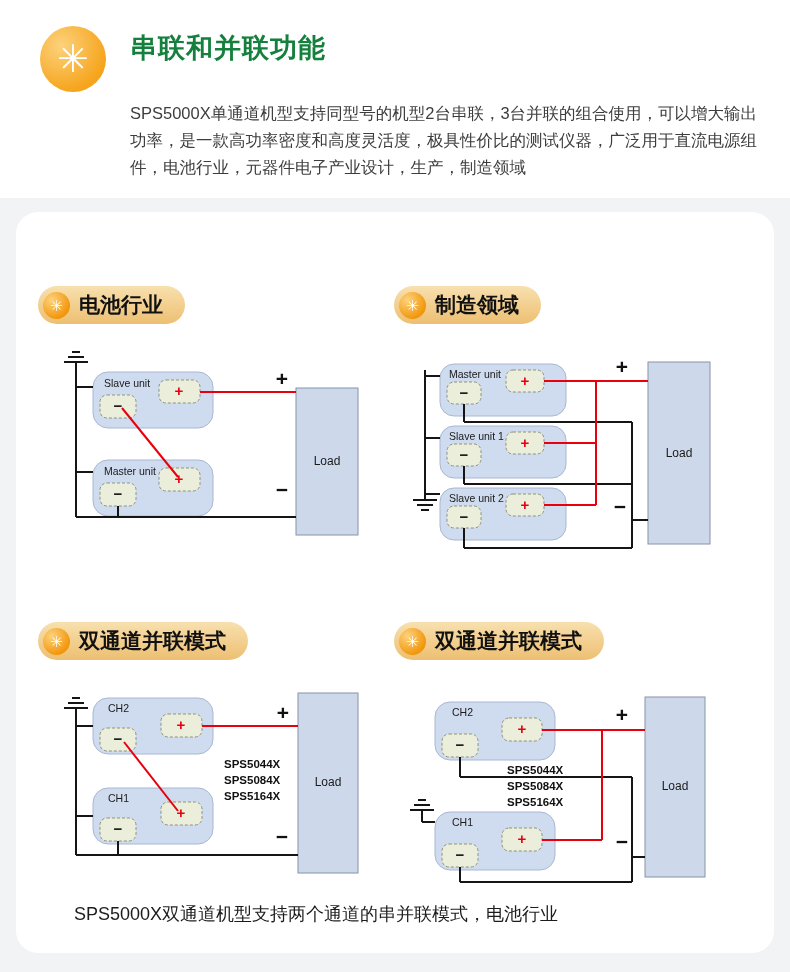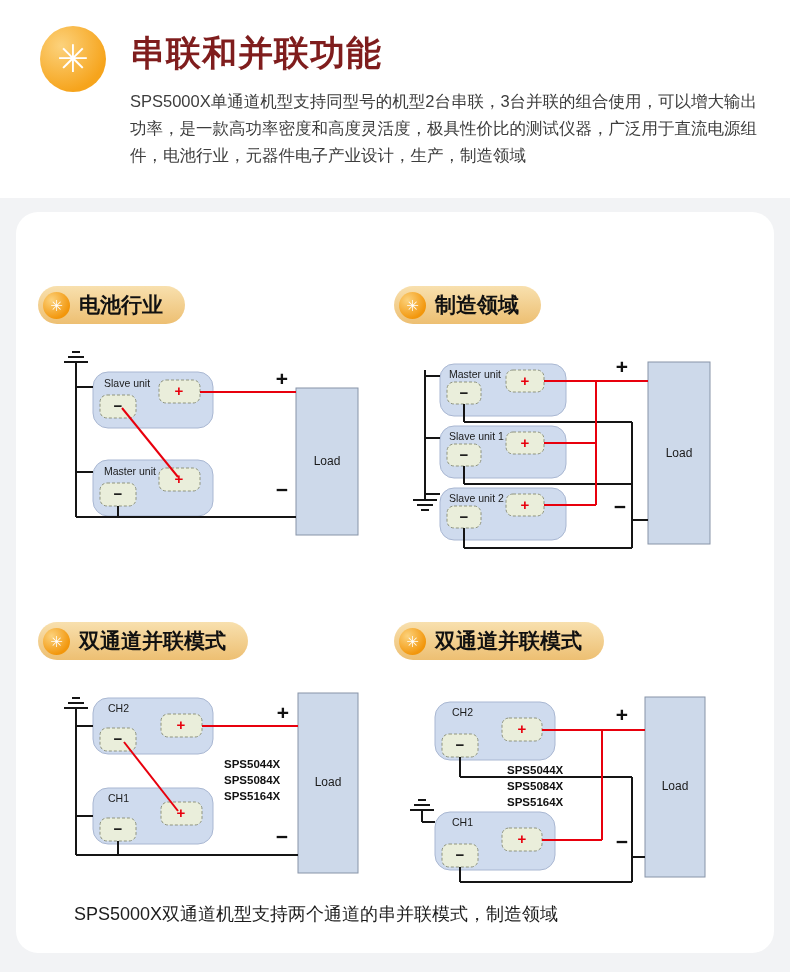--- a/index.html
+++ b/index.html
@@ -2,22 +2,22 @@
 <html><head>
 <meta charset="utf-8">
 <style>
   html,body{margin:0;padding:0;background:#e9eaec;}
   .page{position:relative;width:790px;height:972px;background:#f2f3f5;overflow:hidden;
         font-family:"Liberation Sans","DejaVu Sans",sans-serif;}
   .top-white{position:absolute;left:0;top:0;width:100%;height:198px;background:#ffffff;}
   .logo{position:absolute;left:40px;top:26px;width:66px;height:66px;border-radius:50%;
         background:radial-gradient(circle at 32% 30%,#fcd27c,#f6a41c 72%);
         display:flex;align-items:center;justify-content:center;color:#fff;font-size:38px;line-height:1;}
-  .title{position:absolute;left:130px;top:30px;margin:0;font-size:35px;font-weight:700;color:#7f1d1d;letter-spacing:1px;}
-  .desc{position:absolute;left:130px;top:88px;width:634px;margin:0;font-size:16.5px;line-height:1.64;color:#3d3d3d;}
+  .title{position:absolute;left:130px;top:30px;margin:0;font-size:27px;font-weight:700;color:#15803d;letter-spacing:1px;}
+  .desc{position:absolute;left:130px;top:100px;width:634px;margin:0;font-size:16.5px;line-height:1.64;color:#3d3d3d;}
   .card{position:absolute;left:16px;top:212px;width:758px;height:741px;background:#ffffff;border-radius:22px;}
   .section{position:absolute;}
   #sec-series{left:22px;top:74px;}
   #sec-parallel{left:378px;top:74px;}
   #sec-dual-series{left:22px;top:410px;}
   #sec-dual-parallel{left:378px;top:410px;}
   #sec-series svg{margin:18px 0 0 0;}
   #sec-parallel svg{margin:28px 0 0 16px;}
   #sec-dual-series svg{margin:18px 0 0 0;}
   #sec-dual-parallel svg{margin:22px 0 0 16px;}
@@ -239,15 +239,15 @@
         <text class="sign sign-minus" x="50" y="178" text-anchor="middle">−</text>
         <text class="model" x="97" y="92">SPS5044X</text>
         <text class="model" x="97" y="108">SPS5084X</text>
         <text class="model" x="97" y="124">SPS5164X</text>
         <text class="load-label" x="265" y="108" text-anchor="middle">Load</text>
         <text class="pol" x="212" y="40" text-anchor="middle">+</text>
         <text class="pol" x="212" y="167" text-anchor="middle">−</text>
       </svg>
     </div>
 
-    <p class="caption">SPS5000X双通道机型支持两个通道的串并联模式，制造领域</p>
+    <p class="caption">SPS5000X双通道机型支持两个通道的串并联模式，电池行业</p>
   </div>
 </div>
 
 </body></html>

